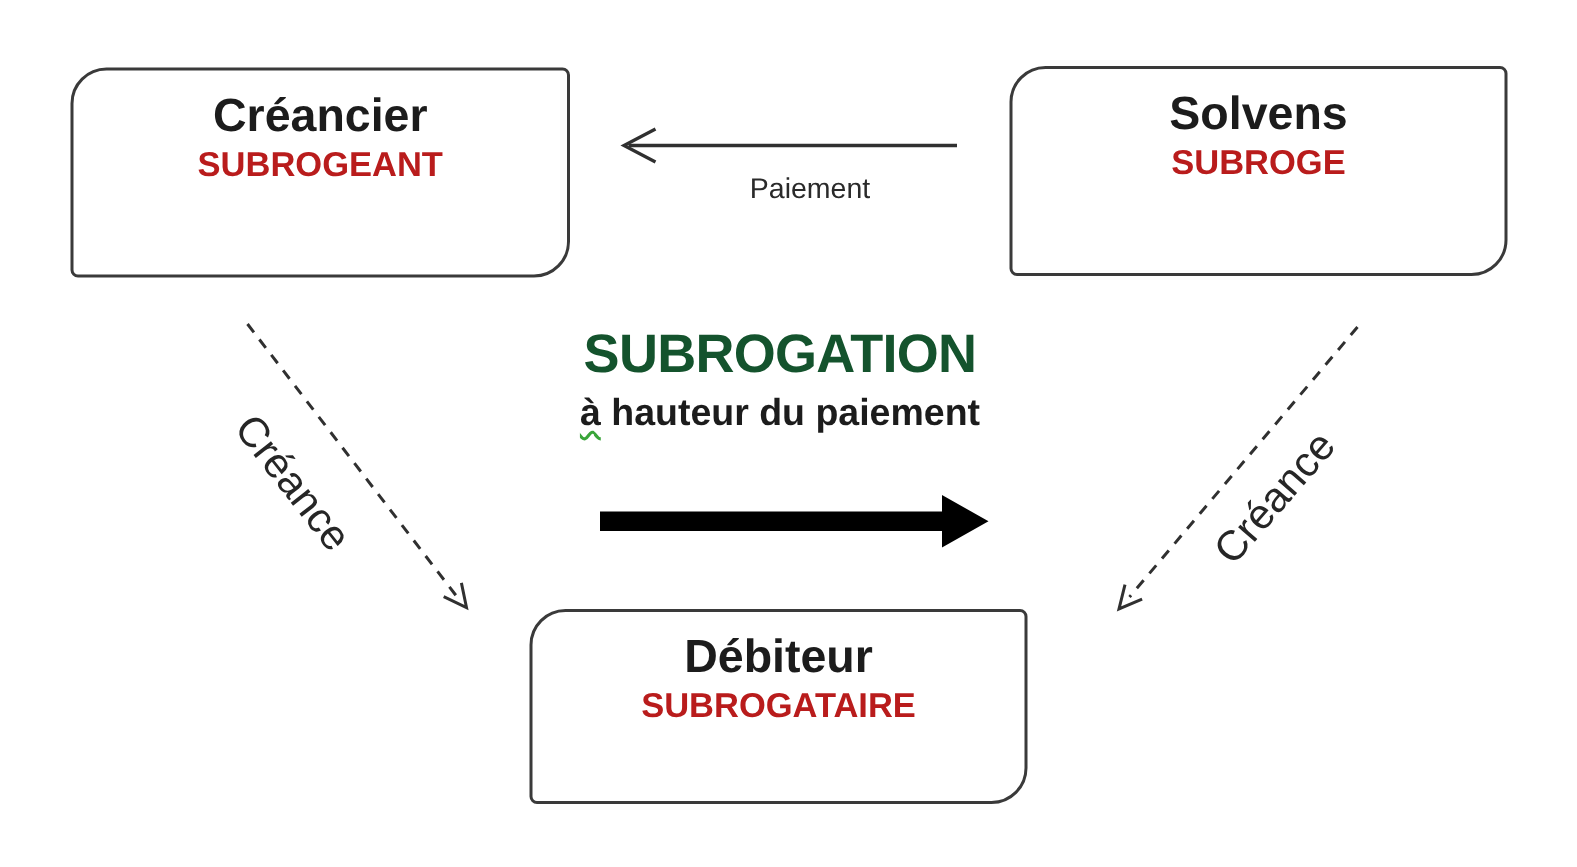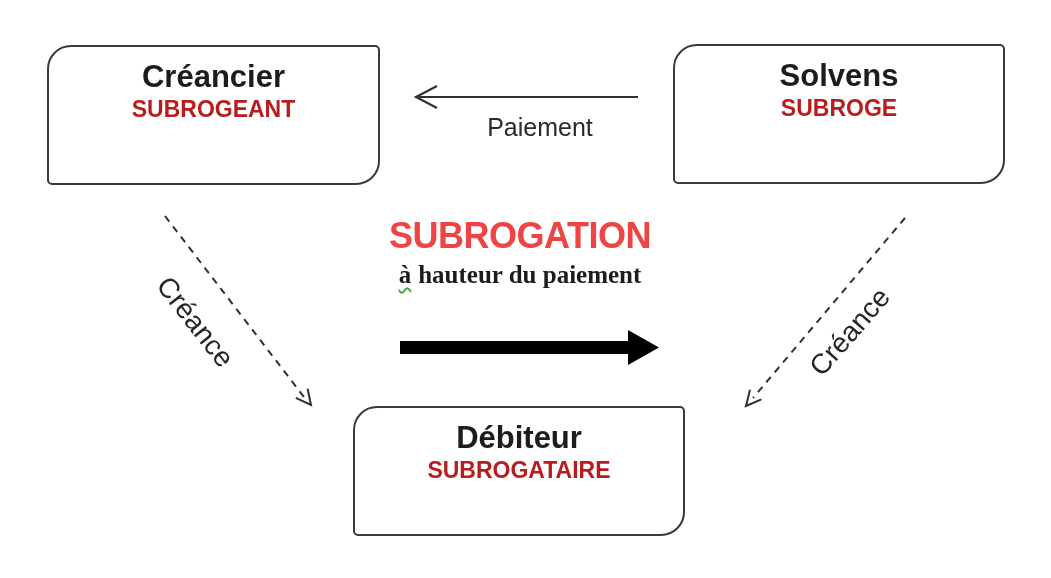--- a/index.html
+++ b/index.html
@@ -51,50 +51,49 @@
   .center-title {
     position: absolute;
     left: 320px;
     top: 216px;
     width: 400px;
     text-align: center;
     font-size: 36px;
     font-weight: bold;
     line-height: 40px;
     letter-spacing: -0.5px;
-    color: #ef4444;
+    color: #14532d;
   }
   .center-sub {
     position: absolute;
     left: 320px;
     top: 260px;
     width: 400px;
     text-align: center;
     font-size: 25px;
     font-weight: bold;
     line-height: 30px;
     color: #1c1c1c;
-    font-family: Liberation Serif, serif;
   }
   .center-sub .squiggle {
     text-decoration-line: underline;
     text-decoration-style: wavy;
     text-decoration-color: #3aa53a;
     text-decoration-thickness: 2px;
     text-underline-offset: 4px;
   }
   .center-sub .rest { margin-left: 7px; }
 
   .label-paiement {
     position: absolute;
     left: 440px;
     top: 111px;
     width: 200px;
     text-align: center;
-    font-size: 25px;
+    font-size: 19px;
     line-height: 32px;
     color: #2a2a2a;
   }
   .label-creance {
     position: absolute;
     width: 150px;
     text-align: center;
     font-size: 28px;
     line-height: 32px;
     color: #262626;

